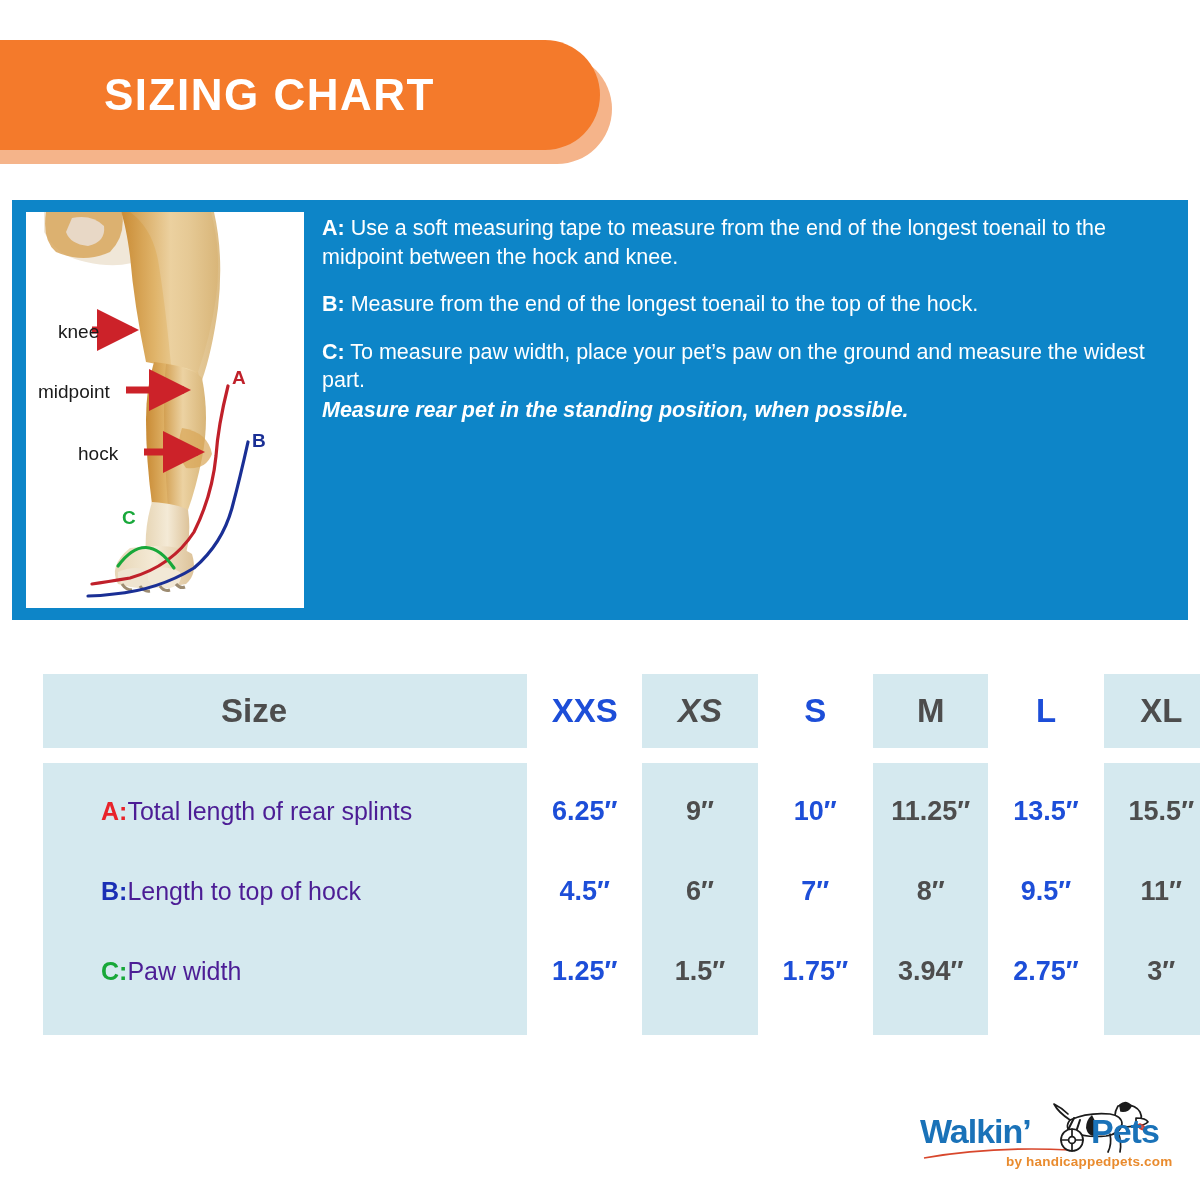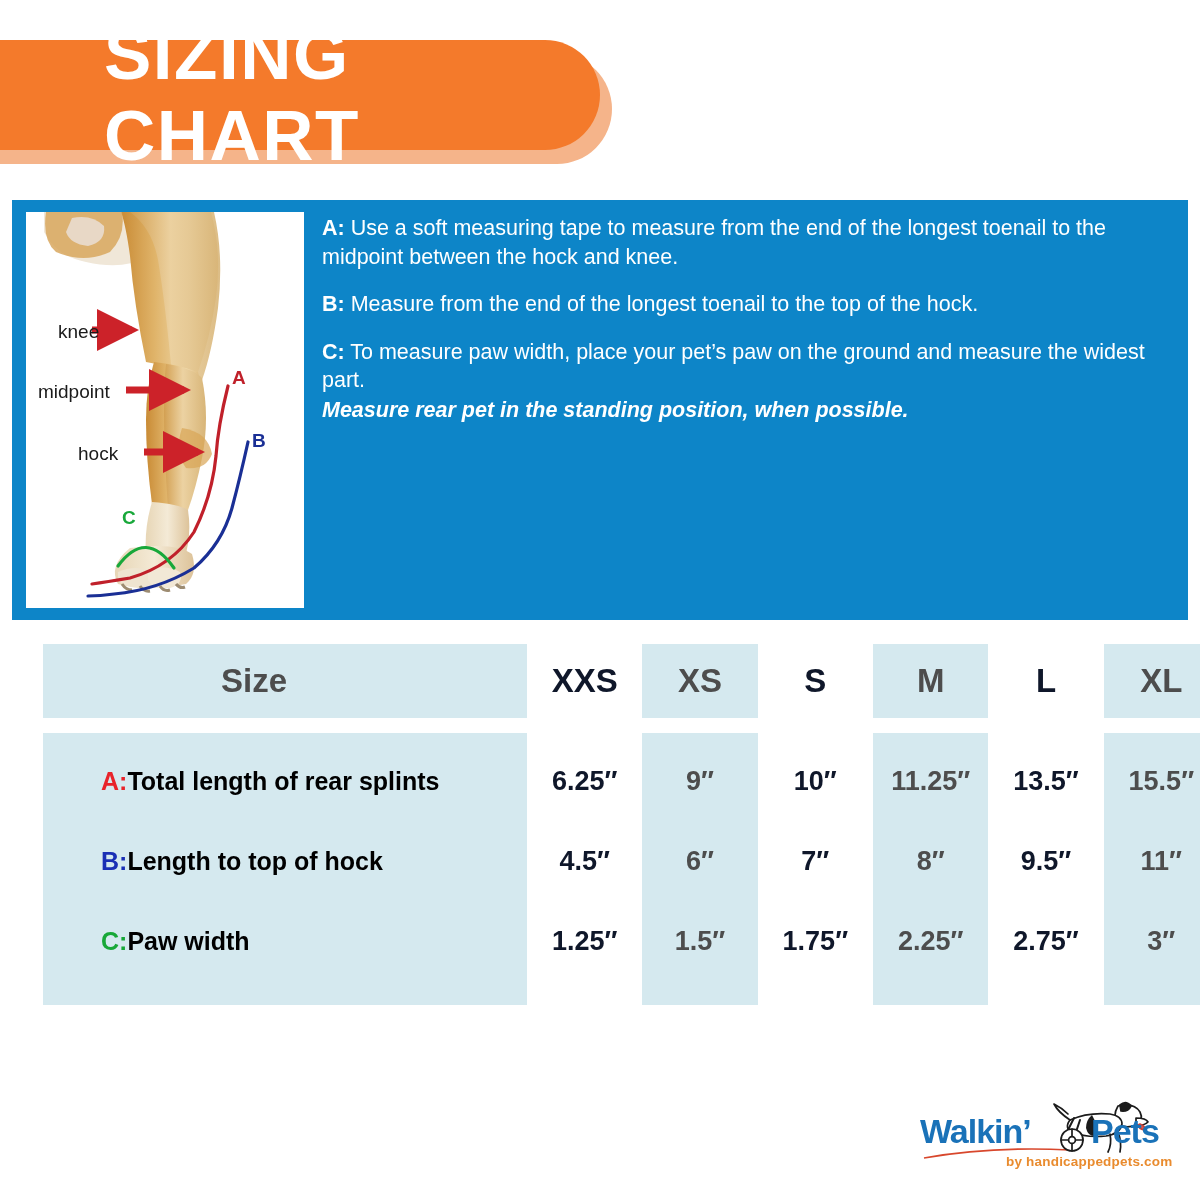--- a/index.html
+++ b/index.html
@@ -22,21 +22,21 @@
   }
   .banner-main{
     position:absolute;left:0;top:0;width:600px;height:110px;
     background:#f47a2b;
     border-radius:0 58px 58px 0;
     display:flex;align-items:center;
   }
   #page-title{
     margin-left:104px;
     color:#ffffff;
-    font-size:71px;
+    font-size:44px;
     font-weight:bold;
     letter-spacing:1.5px;
     font-family:"Liberation Sans", sans-serif;
   }
 
   
   #info-panel{
     position:absolute;left:12px;top:200px;width:1176px;height:420px;
     background:#0d85c8;
     box-sizing:border-box;
@@ -62,46 +62,46 @@
   .instr-block{
     font-size:21.5px;line-height:1.33;margin-bottom:19px;
     font-weight:400;
   }
   .instr-key{font-weight:bold;}
   .instr-em{font-weight:bold;font-style:italic;display:block;margin-top:1px;}
   .note-indent{display:block;padding-left:44px;}
 
   
   #size-table{
-    position:absolute;left:12px;top:644px;width:1060px;height:362px;padding-left:31px;
+    position:absolute;left:12px;top:674px;width:1060px;height:362px;padding-left:31px;
   }
   .table-grid{position:relative;width:100%;height:100%;}
 
   
   .colband{position:absolute;top:0;background:#d5e9ef;}
   .colband.header-band{top:0;height:74px;}
   .colband.body-band{top:89px;height:272px;}
 
   .hdr-cell,.cell{
     position:absolute;
     display:flex;align-items:center;
     box-sizing:border-box;
   }
   .hdr-cell{height:74px;top:0;justify-content:center;
     font-size:33px;font-weight:bold;}
   .hdr-cell.size-label{justify-content:flex-start;padding-left:178px;}
   .cell{height:78px;justify-content:center;font-size:27px;font-weight:bold;}
   .cell.row-label{justify-content:flex-start;padding-left:58px;font-size:25px;}
 
-  .txt-blue{color:#0f172a;}
+  .txt-blue{color:#1d4ed8;}
   .txt-gray{color:#4d4d4d;}
   .key-a{color:#e8232a;font-weight:bold;}
   .key-b{color:#1a2fb5;font-weight:bold;}
   .key-c{color:#17a838;font-weight:bold;}
-  .row-label-text{color:#000000;font-weight:bold;}
+  .row-label-text{color:#4c1d95;font-weight:normal;}
 
   
   #brand-logo{
     position:absolute;right:14px;top:1104px;width:266px;height:76px;
   }
   #logo-wordmark{
     position:absolute;left:0;top:8px;
     font-size:34px;font-weight:bold;color:#1a72b8;
     letter-spacing:-1px;
     font-family:"Liberation Sans", sans-serif;
@@ -221,21 +221,21 @@
       <div class="colband header-band" style="left: 0px; width: 484px; background: rgb(213, 233, 239);"></div>
       <div class="colband body-band" style="left: 0px; width: 484px; background: rgb(213, 233, 239);"></div>
       <div class="colband header-band" style="left: 599.333px; width: 115.333px; background: rgb(213, 233, 239);"></div>
       <div class="colband body-band" style="left: 599.333px; width: 115.333px; background: rgb(213, 233, 239);"></div>
       <div class="colband header-band" style="left: 830px; width: 115.333px; background: rgb(213, 233, 239);"></div>
       <div class="colband body-band" style="left: 830px; width: 115.333px; background: rgb(213, 233, 239);"></div>
       <div class="colband header-band" style="left: 1060.67px; width: 115.333px; background: rgb(213, 233, 239);"></div>
       <div class="colband body-band" style="left: 1060.67px; width: 115.333px; background: rgb(213, 233, 239);"></div>
       <div class="hdr-cell size-label txt-gray" style="left: 0px; width: 484px;">Size</div>
       <div class="hdr-cell txt-blue" style="left: 484px; width: 115.333px;">XXS</div>
-      <div class="hdr-cell txt-gray" style="left: 599.333px; width: 115.333px;">XS</div>
+      <div class="hdr-cell txt-gray" style="left: 599.333px; width: 115.333px; font-style: italic;">XS</div>
       <div class="hdr-cell txt-blue" style="left: 714.667px; width: 115.333px;">S</div>
       <div class="hdr-cell txt-gray" style="left: 830px; width: 115.333px;">M</div>
       <div class="hdr-cell txt-blue" style="left: 945.333px; width: 115.333px;">L</div>
       <div class="hdr-cell txt-gray" style="left: 1060.67px; width: 115.333px;">XL</div>
       <div class="cell row-label" style="left: 0px; width: 484px; top: 98px;">
         <span class="key-a">A: </span>
         <span class="row-label-text">Total length of rear splints</span>
       </div>
       <div class="cell txt-blue" style="left: 484px; width: 115.333px; top: 98px;">6.25″</div>
       <div class="cell txt-gray" style="left: 599.333px; width: 115.333px; top: 98px;">9″</div>
@@ -253,21 +253,21 @@
       <div class="cell txt-gray" style="left: 830px; width: 115.333px; top: 178px;">8″</div>
       <div class="cell txt-blue" style="left: 945.333px; width: 115.333px; top: 178px;">9.5″</div>
       <div class="cell txt-gray" style="left: 1060.67px; width: 115.333px; top: 178px;">11″</div>
       <div class="cell row-label" style="left: 0px; width: 484px; top: 258px;">
         <span class="key-c">C: </span>
         <span class="row-label-text">Paw width</span>
       </div>
       <div class="cell txt-blue" style="left: 484px; width: 115.333px; top: 258px; text-align: right;">1.25″</div>
       <div class="cell txt-gray" style="left: 599.333px; width: 115.333px; top: 258px;">1.5″</div>
       <div class="cell txt-blue" style="left: 714.667px; width: 115.333px; top: 258px;">1.75″</div>
-      <div class="cell txt-gray" style="left: 830px; width: 115.333px; top: 258px;">2.25″</div>
+      <div class="cell txt-gray" style="left: 830px; width: 115.333px; top: 258px;">3.94″</div>
       <div class="cell txt-blue" style="left: 945.333px; width: 115.333px; top: 258px;">2.75″</div>
       <div class="cell txt-gray" style="left: 1060.67px; width: 115.333px; top: 258px;">3″</div>
     </div>
 </div>
 
 <div id="brand-logo">
   <svg id="logo-swoosh" viewBox="0 0 150 18">
     <path d="M2 14 Q70 2 148 6" stroke="#d8472c" stroke-width="1.6" fill="none"></path>
   </svg>
   <div id="logo-wordmark">Walkin’</div>

